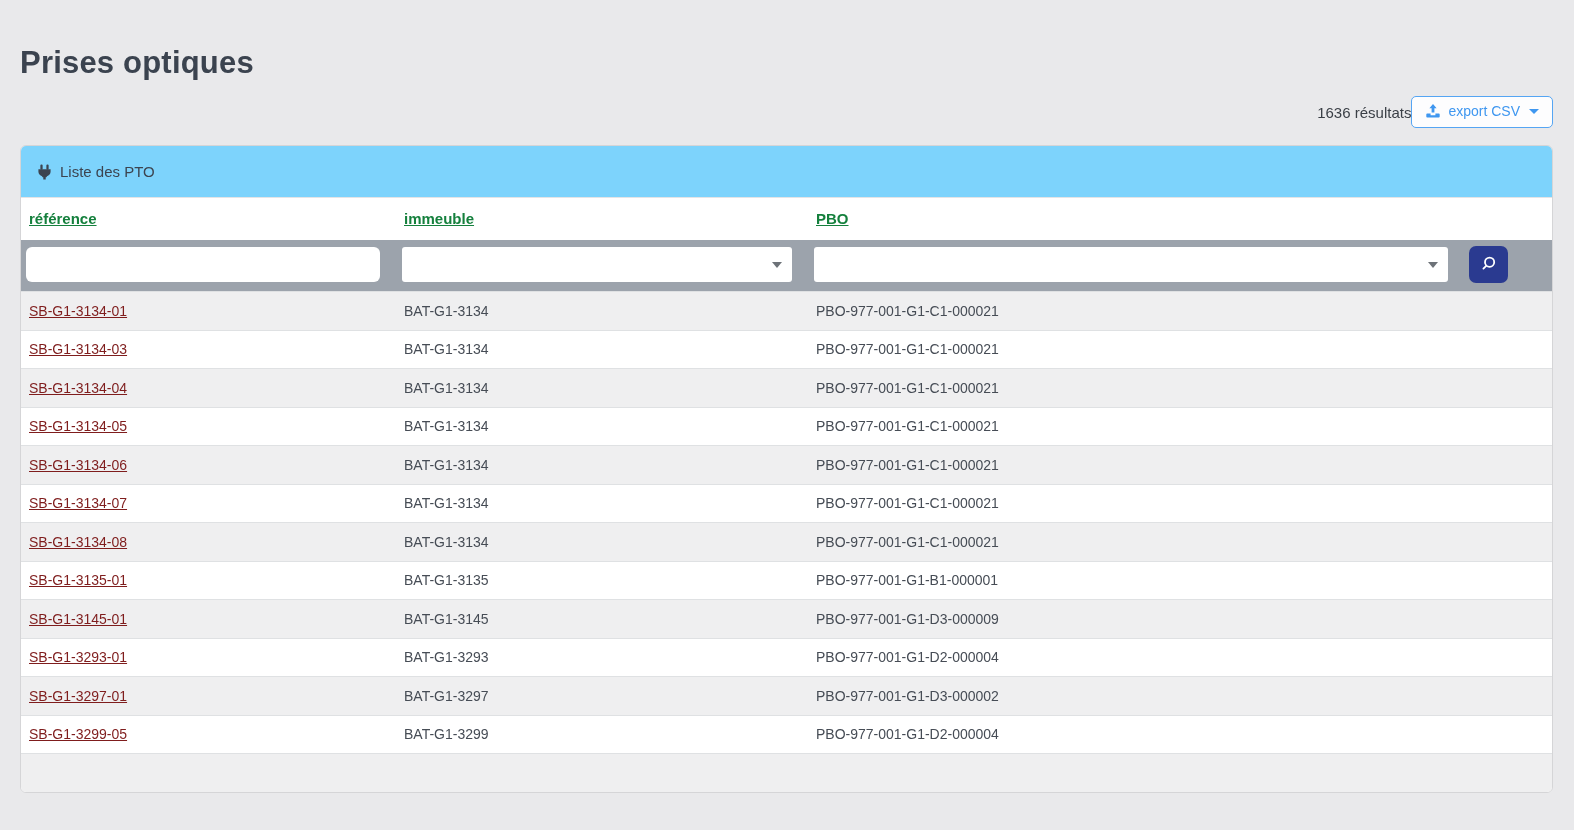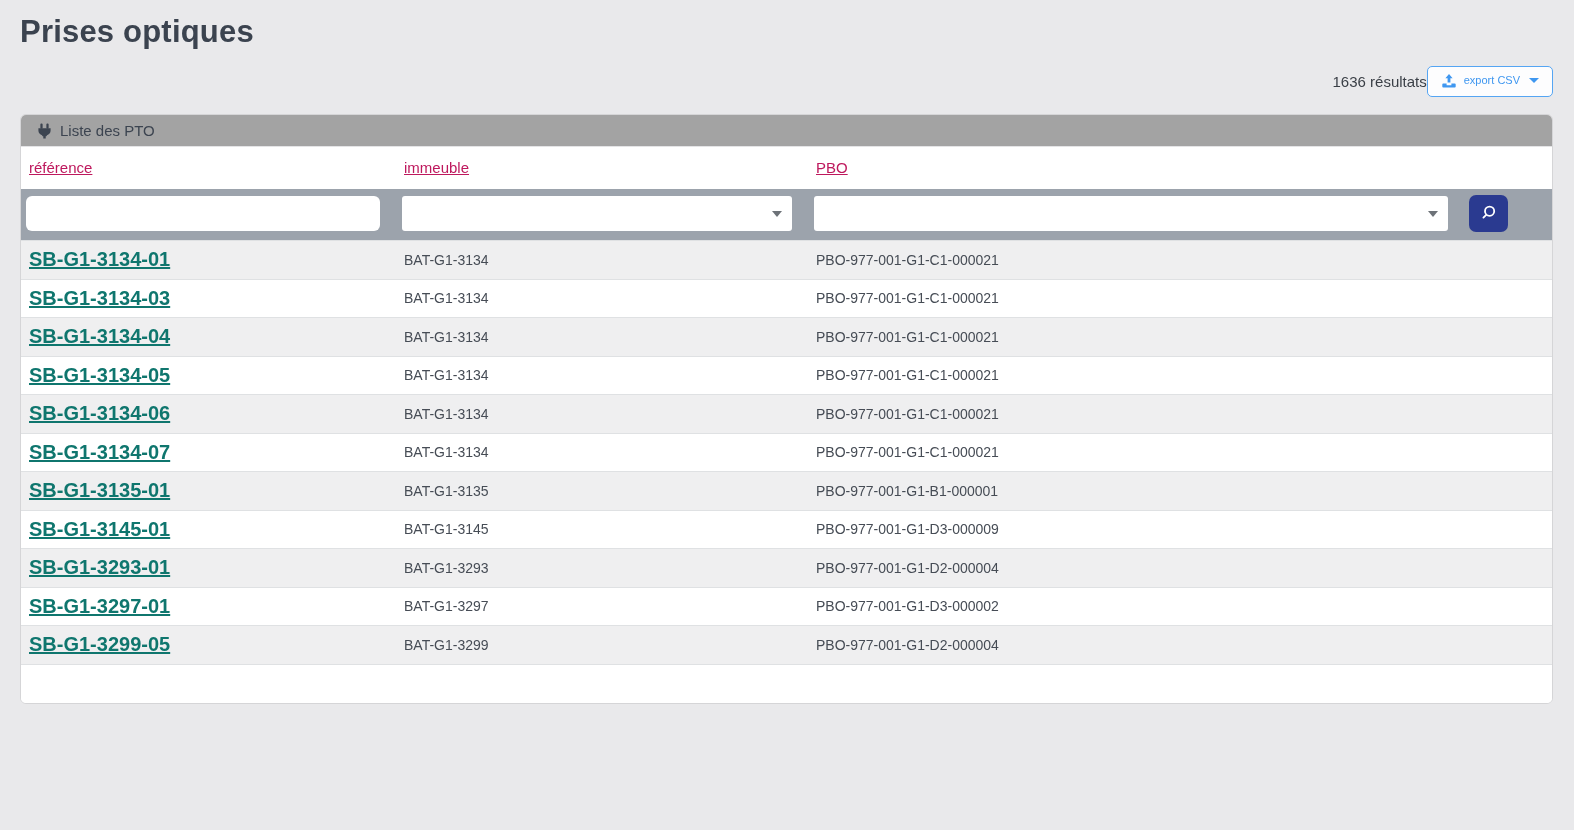--- a/index.html
+++ b/index.html
@@ -12,39 +12,40 @@
   .viewport { width: 1574px; height: 830px; position: relative; }
 
   
   .page-head { padding: 14px 21px 0 20px; }
   h1.page-title {
     font-size: 31px;
     font-weight: 700;
     color: #3b434f;
     letter-spacing: 0.2px;
     margin-bottom: 14px;
+    margin-top: 31px;
   }
   .results-bar {
     display: flex;
     align-items: center;
     justify-content: flex-end;
     margin-bottom: 16px;
     min-height: 34px;
   }
   .results-count { font-size: 15px; color: #3a3f46; }
   .export-btn {
     display: inline-flex;
     align-items: center;
     gap: 7px;
     background: #fdfdfe;
     border: 1px solid #55a5f3;
     border-radius: 5px;
     color: #3f97f0;
     font-family: "Liberation Sans", sans-serif;
-    font-size: 11px;
+    font-size: 14px;
     padding: 6px 13px 7px 13px;
     cursor: pointer;
     line-height: 1.2;
   }
   .export-btn svg { display: block; }
   .caret-down {
     width: 0; height: 0;
     border-left: 5px solid transparent;
     border-right: 5px solid transparent;
     border-top: 5px solid #3f97f0;
@@ -57,47 +58,47 @@
     margin: 0 21px 0 20px;
     background: #ffffff;
     border: 1px solid #d5d5d7;
     border-radius: 6px;
     overflow: hidden;
   }
   .card-header {
     display: flex;
     align-items: center;
     gap: 8px;
-    background: #a3a3a3;
+    background: #7dd3fc;
     border-bottom: 1px solid #e4e4e6;
     padding: 10px 16px;
     font-size: 15px;
     color: #3c4450;
-    height: 32px;
+    height: 52px;
   }
   .card-header svg { display: block; }
 
   
   table { width: 100%; border-collapse: collapse; table-layout: fixed; }
   col.c1 { width: 375px; }
   col.c2 { width: 412px; }
   col.c3 { width: 648px; }
   col.c4 { width: auto; }
 
   tr.head-row th {
     text-align: left;
     height: 42px;
     padding: 0 8px;
     background: #ffffff;
     vertical-align: middle;
   }
   .sort-link {
     font-size: 15px;
-    font-weight: 400;
-    color: #be185d;
+    font-weight: 700;
+    color: #15803d;
     text-decoration: underline;
     cursor: pointer;
   }
 
   tr.filter-row td {
     background: #9ca3ac;
     padding: 6px 8px 8px 6px;
     height: 49px;
     vertical-align: middle;
   }
@@ -148,25 +149,25 @@
     border-top: 1px solid #dfe1e3;
     font-size: 14px;
     color: #464c55;
     vertical-align: middle;
     white-space: nowrap;
     overflow: hidden;
   }
   tbody tr.data-row:nth-child(odd) td { background: #efeff0; }
   tbody tr.data-row:nth-child(even) td { background: #ffffff; }
   .ref-link {
-    font-weight: 700;
-    color: #0f766e;
+    font-weight: 400;
+    color: #7f1d1d;
     text-decoration: underline;
     cursor: pointer;
-    font-size: 20px;
+    font-size: 14px;
   }
 </style>
 </head>
 <body>
 
 <div class="viewport">
 
   <div class="page-head">
     <h1 class="page-title">Prises optiques</h1>
     <div class="results-bar">
@@ -267,20 +268,26 @@
     <td>PBO-977-001-G1-C1-000021</td>
     <td></td>
   </tr>
           <tr class="data-row">
     <td><a class="ref-link">SB-G1-3134-07</a></td>
     <td>BAT-G1-3134</td>
     <td>PBO-977-001-G1-C1-000021</td>
     <td></td>
   </tr>
           <tr class="data-row">
+    <td><a class="ref-link">SB-G1-3134-08</a></td>
+    <td>BAT-G1-3134</td>
+    <td>PBO-977-001-G1-C1-000021</td>
+    <td></td>
+  </tr>
+          <tr class="data-row">
     <td><a class="ref-link">SB-G1-3135-01</a></td>
     <td>BAT-G1-3135</td>
     <td>PBO-977-001-G1-B1-000001</td>
     <td></td>
   </tr>
           <tr class="data-row">
     <td><a class="ref-link">SB-G1-3145-01</a></td>
     <td>BAT-G1-3145</td>
     <td>PBO-977-001-G1-D3-000009</td>
     <td></td>

